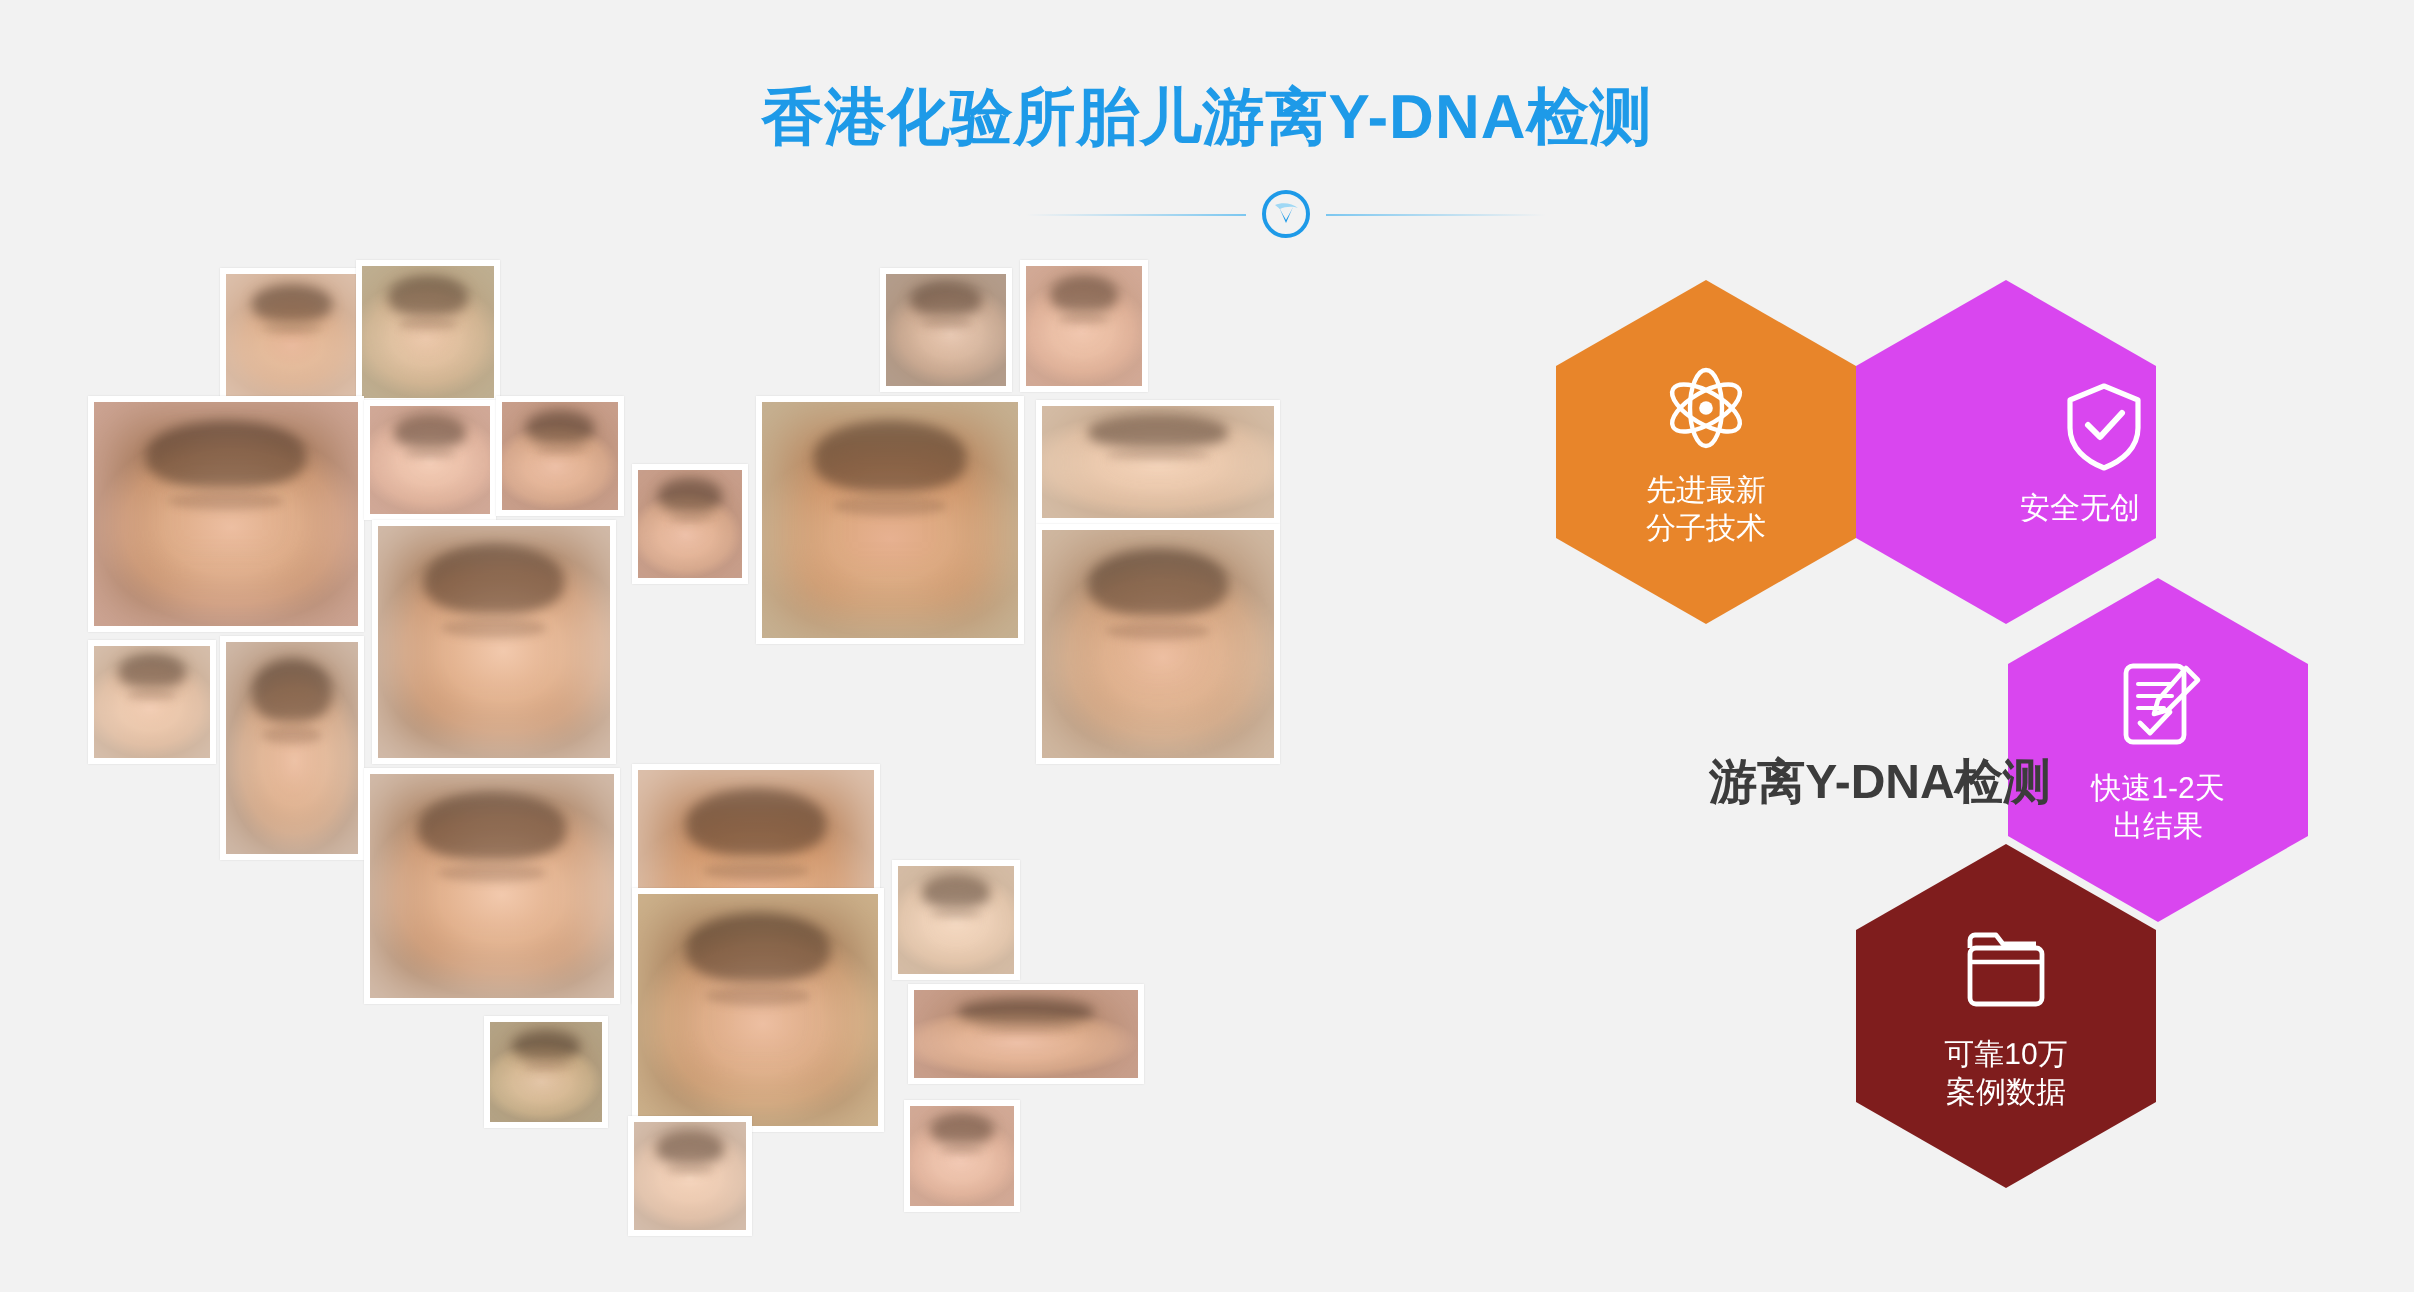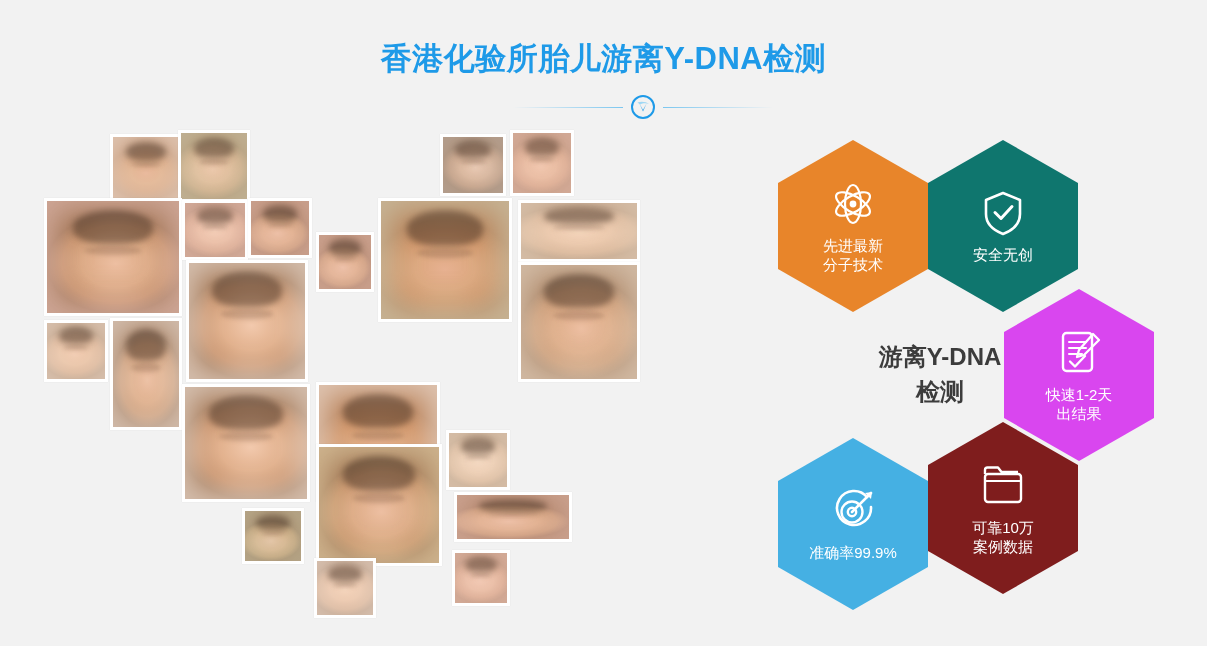--- a/index.html
+++ b/index.html
@@ -174,34 +174,34 @@
     color: #ffffff;
     font-size: 15px;
     line-height: 1.28;
     text-align: center;
     white-space: pre-line;
     padding: 0 8px;
   }
 
   
   .hex-tech   { left: 118px; top: 10px;  background: #e8852a; }
-  .hex-safe   { left: 268px; top: 10px;  background: #0f766e; }
+  .hex-safe   { left: 268px; top: 10px;  background: #d946ef; align-items: flex-end; }
   .hex-early  { left: 42px;  top: 159px; background: #52c5ce; }
   .hex-fast   { left: 344px; top: 159px; background: #d946ef; }
   .hex-acc    { left: 118px; top: 308px; background: #45b0e3; }
   .hex-data   { left: 268px; top: 292px; background: #7f1d1d; }
 
   .hex-center {
     position: absolute;
     left: 180px;
-    top: 185px;
+    top: 202px;
     width: 200px;
     height: 120px;
     display: flex;
-    flex-direction: column;
+    flex-direction: row;
     align-items: center;
     justify-content: center;
     text-align: center;
   }
   .hex-center .ctr-line {
     font-size: 24px;
     font-weight: bold;
     color: #3c3c3c;
     line-height: 1.45;
     white-space: nowrap;
@@ -331,30 +331,20 @@
           <line x1="16" y1="21" x2="33" y2="21"></line>
           <line x1="16" y1="27" x2="29" y2="27"></line>
         </g>
         <path d="M17 34.5 L22 39.5 L32 29" fill="none" stroke="#ffffff" stroke-width="2.4" stroke-linecap="round" stroke-linejoin="round"></path>
         <path d="M40 7 L46 13 L31 28 L24 30 L26 23 Z" fill="none" stroke="#ffffff" stroke-width="2.3" stroke-linejoin="round"></path>
       </svg>
       <div class="hex-label">快速1-2天
 出结果</div>
     </div>
 
-    <div class="hex hex-acc">
-      <svg class="hex-icon" viewBox="0 0 52 52">
-        <path d="M40 12 A17 17 0 1 0 44 22" fill="none" stroke="#ffffff" stroke-width="2.6" stroke-linecap="round"></path>
-        <circle cx="25" cy="27" r="10.5" fill="none" stroke="#ffffff" stroke-width="2.4"></circle>
-        <circle cx="25" cy="27" r="4.2" fill="none" stroke="#ffffff" stroke-width="2.4"></circle>
-        <line x1="25" y1="27" x2="44" y2="8" stroke="#ffffff" stroke-width="2.6" stroke-linecap="round"></line>
-        <path d="M38 8 L45 7 L44 14 Z" fill="#ffffff"></path>
-      </svg>
-      <div class="hex-label">准确率99.9%</div>
-    </div>
 
     <div class="hex hex-data">
       <svg class="hex-icon" viewBox="0 0 52 52">
         <path d="M8 14 V10 A2.5 2.5 0 0 1 10.5 7.5 H21 L24.5 12 H41" fill="none" stroke="#ffffff" stroke-width="2.4" stroke-linejoin="round"></path>
         <rect x="8" y="14" width="36" height="28" rx="3" fill="none" stroke="#ffffff" stroke-width="2.4"></rect>
         <line x1="8" y1="21" x2="44" y2="21" stroke="#ffffff" stroke-width="2.2"></line>
       </svg>
       <div class="hex-label">可靠10万
 案例数据</div>
     </div>

